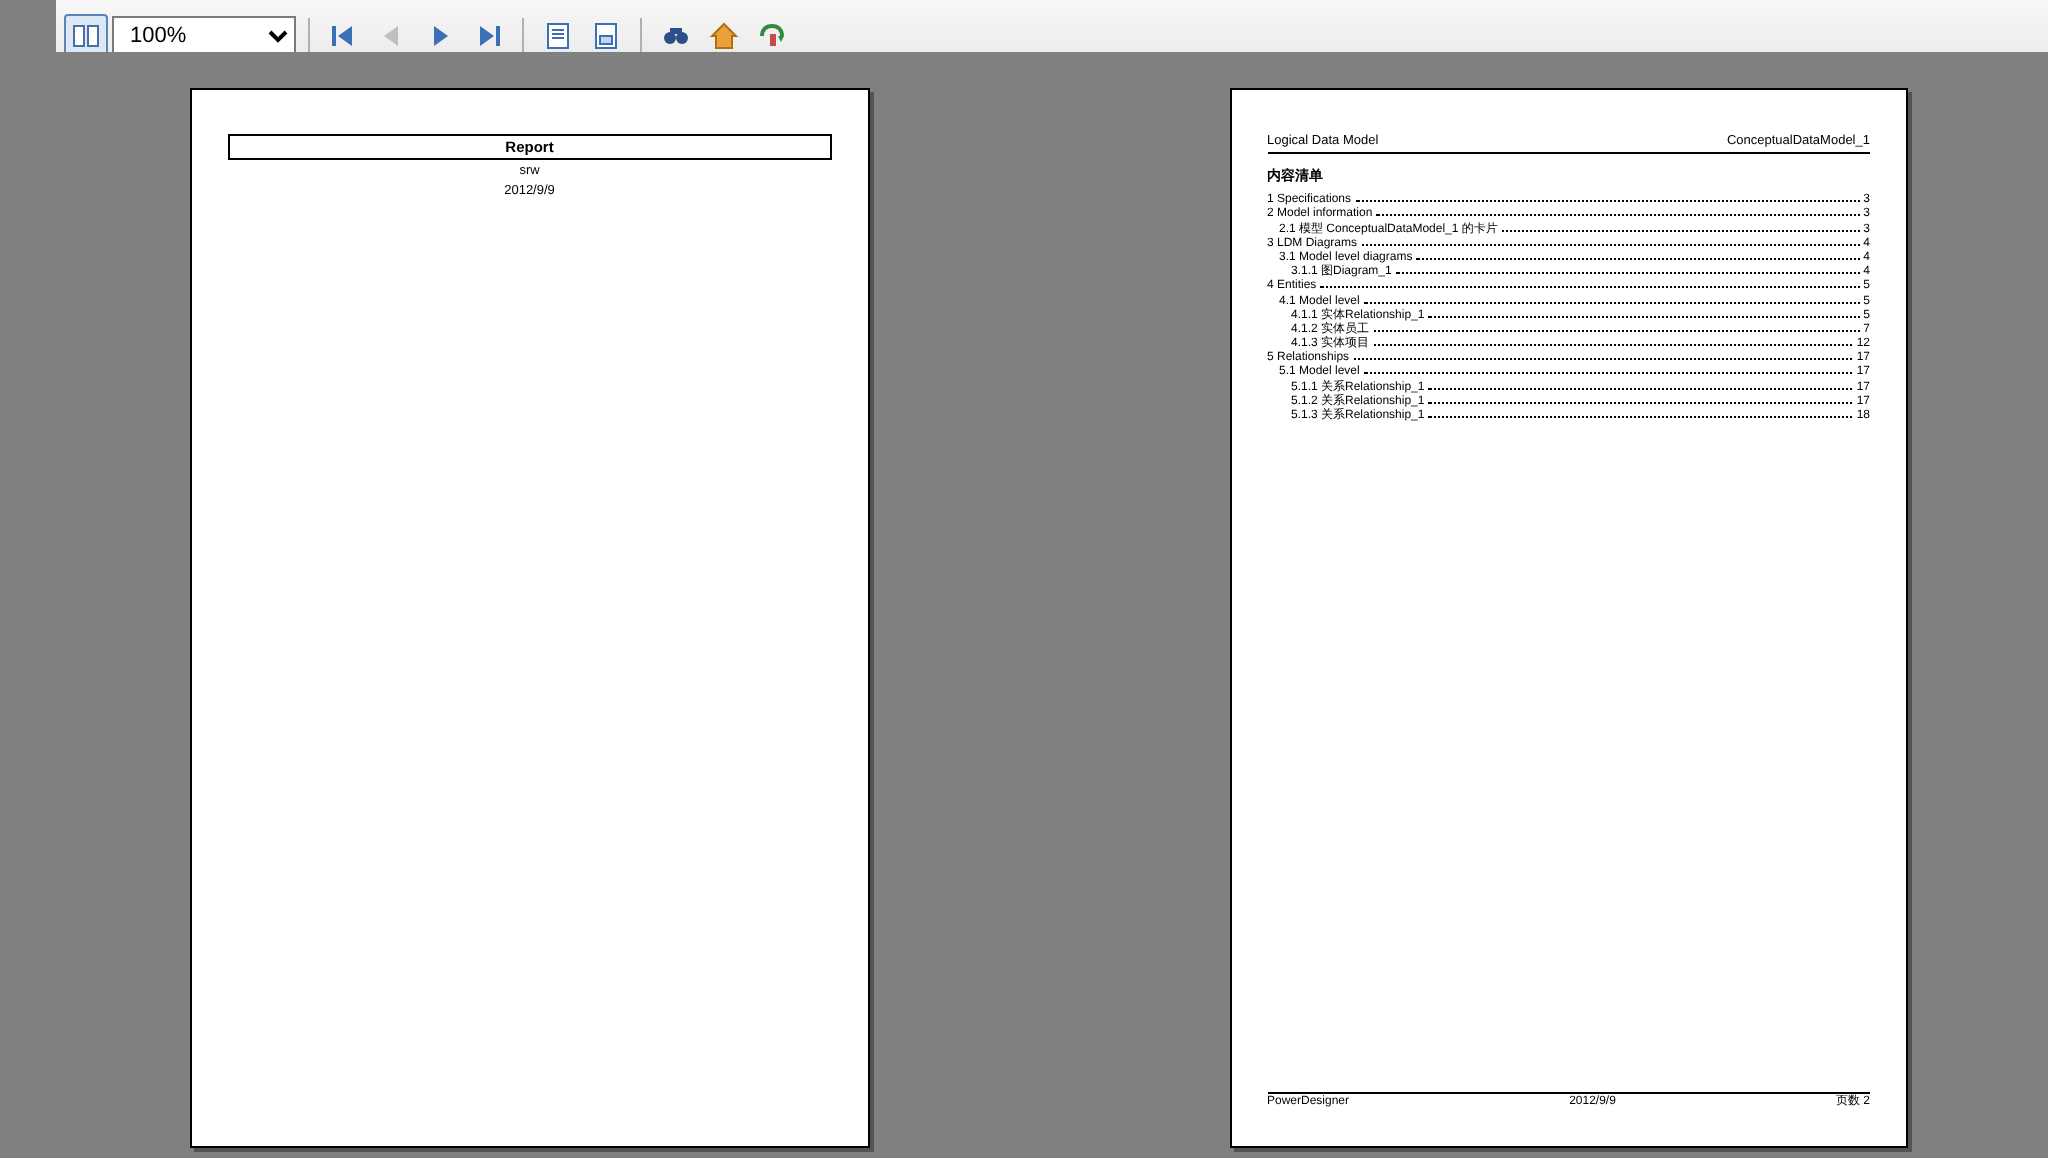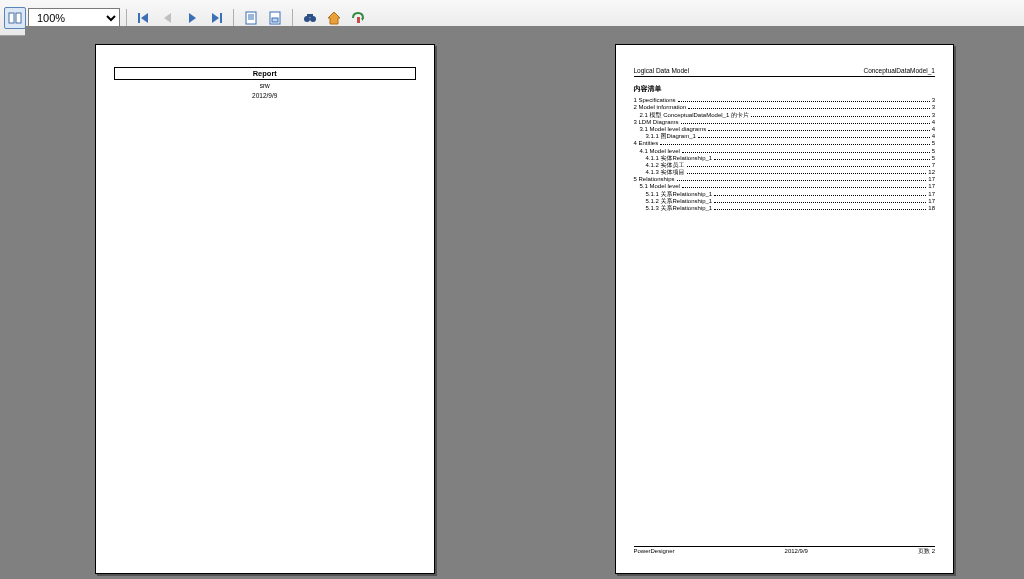--- a/index.html
+++ b/index.html
@@ -7,20 +7,21 @@
   body { background: #808080; overflow: hidden; }
 
   .toolbar {
     height: 36px;
     background: linear-gradient(#f8f8f8, #e8e8e8);
     border-bottom: 1px solid #a0a0a0;
     display: flex;
     align-items: center;
     padding: 0 4px;
     gap: 2px;
+    margin-left: 28px;
   }
   .tb-btn {
     width: 22px; height: 22px;
     display: flex; align-items: center; justify-content: center;
     border: 1px solid transparent;
     border-radius: 2px;
     cursor: pointer;
   }
   .tb-btn.framed { border: 1px solid #5a84b8; background: #dce8f6; }
   .tb-sep { width: 1px; height: 18px; background: #b0b0b0; margin: 0 4px; }

